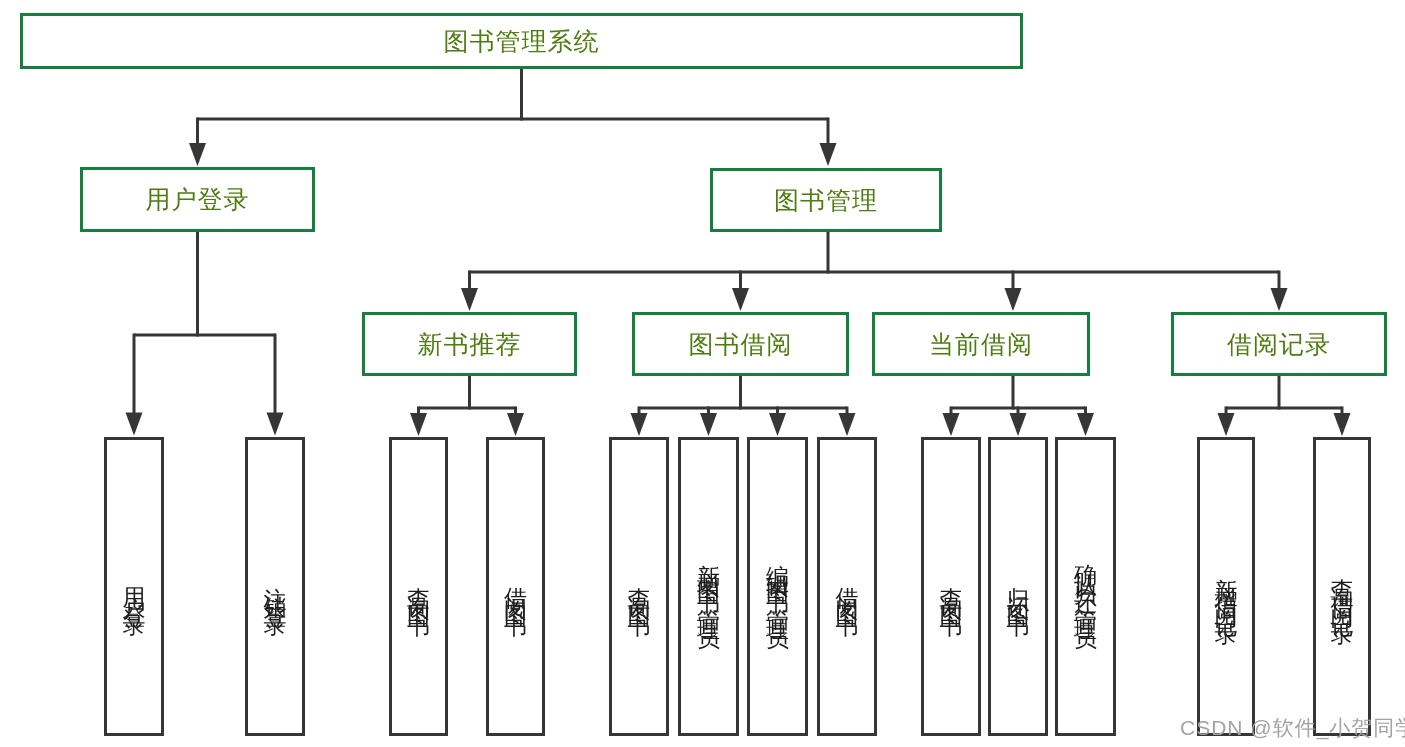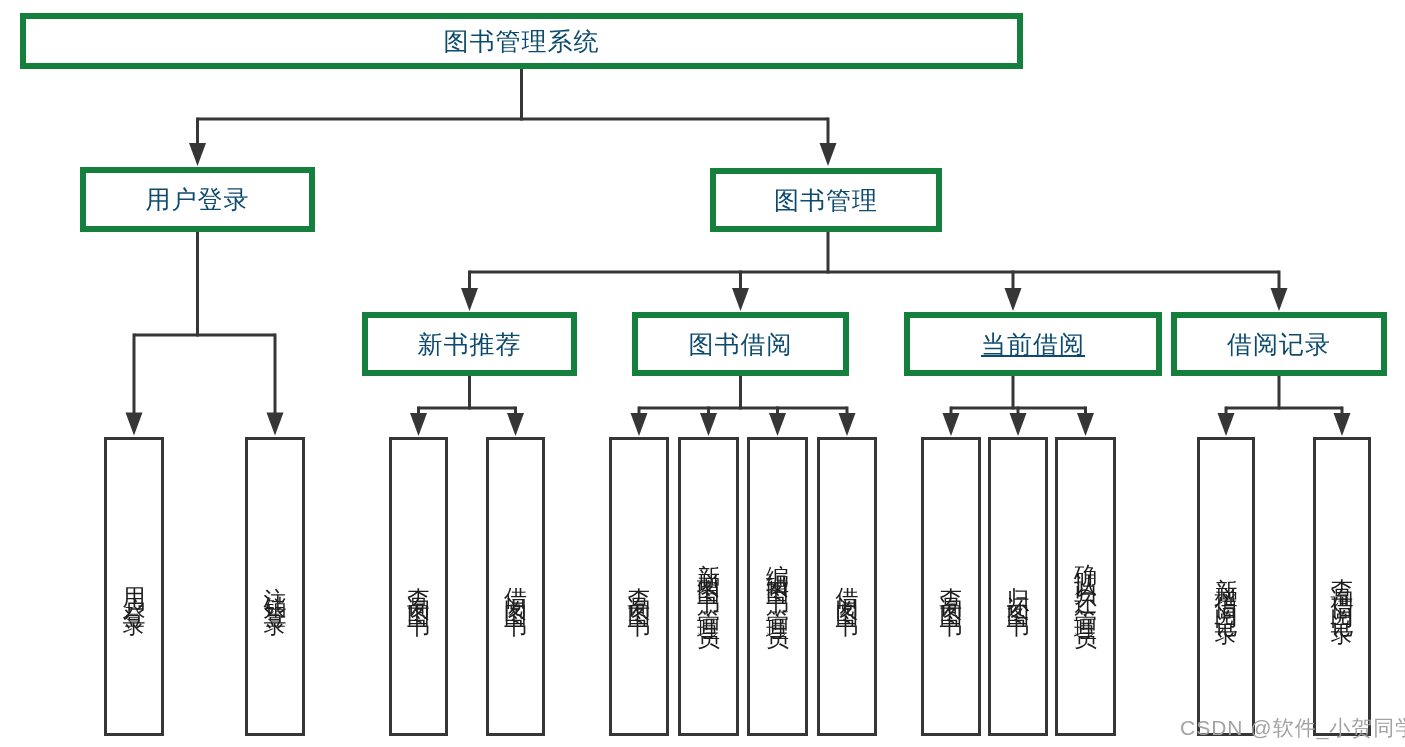--- a/index.html
+++ b/index.html
@@ -7,24 +7,24 @@
     position:relative;
     width:1405px;height:747px;
     background:#ffffff;
     font-family:"Liberation Sans", sans-serif;
     overflow:hidden;
   }
   #wires{position:absolute;left:0;top:0;width:1405px;height:747px;}
   .hbox{
     position:absolute;
     box-sizing:border-box;
-    border:6px solid #15803d;
+    border:3px solid #15803d;
     background:#ffffff;
     display:flex;align-items:center;justify-content:center;
-    font-size:25px;letter-spacing:1px;color:#0c4a6e;
+    font-size:25px;letter-spacing:1px;color:#4d7c0f;
     z-index:2;
   }
   .vbox{
     position:absolute;
     box-sizing:border-box;
     border:3px solid #363636;
     background:#ffffff;
     top:437px;height:299px;
     display:flex;align-items:center;justify-content:center;
     z-index:2;
@@ -117,21 +117,21 @@
     <polygon class="head" points="1342,436 1333.5,413 1350.5,413"></polygon>
   </svg>
 
   <div class="hbox" style="left:20px;top:13px;width:1003px;height:56px;">图书管理系统</div>
 
   <div class="hbox" style="left:80px;top:167px;width:235px;height:65px;">用户登录</div>
   <div class="hbox" style="left:710px;top:168px;width:232px;height:64px;">图书管理</div>
 
   <div class="hbox" style="left:362px;top:312px;width:215px;height:64px;">新书推荐</div>
   <div class="hbox" style="left:632px;top:312px;width:217px;height:64px;">图书借阅</div>
-  <div class="hbox" style="left:904px;top:312px;width:258px;height:64px;text-decoration:underline;">当前借阅</div>
+  <div class="hbox" style="left:872px;top:312px;width:218px;height:64px;">当前借阅</div>
   <div class="hbox" style="left:1171px;top:312px;width:216px;height:64px;">借阅记录</div>
 
   <div class="vbox" style="left:104px;width:60px;">
     <span class="vtext">用户登录</span>
   </div>
   <div class="vbox" style="left:245px;width:60px;">
     <span class="vtext">注销登录</span>
   </div>
 
   <div class="vbox" style="left:389px;width:59px;">

